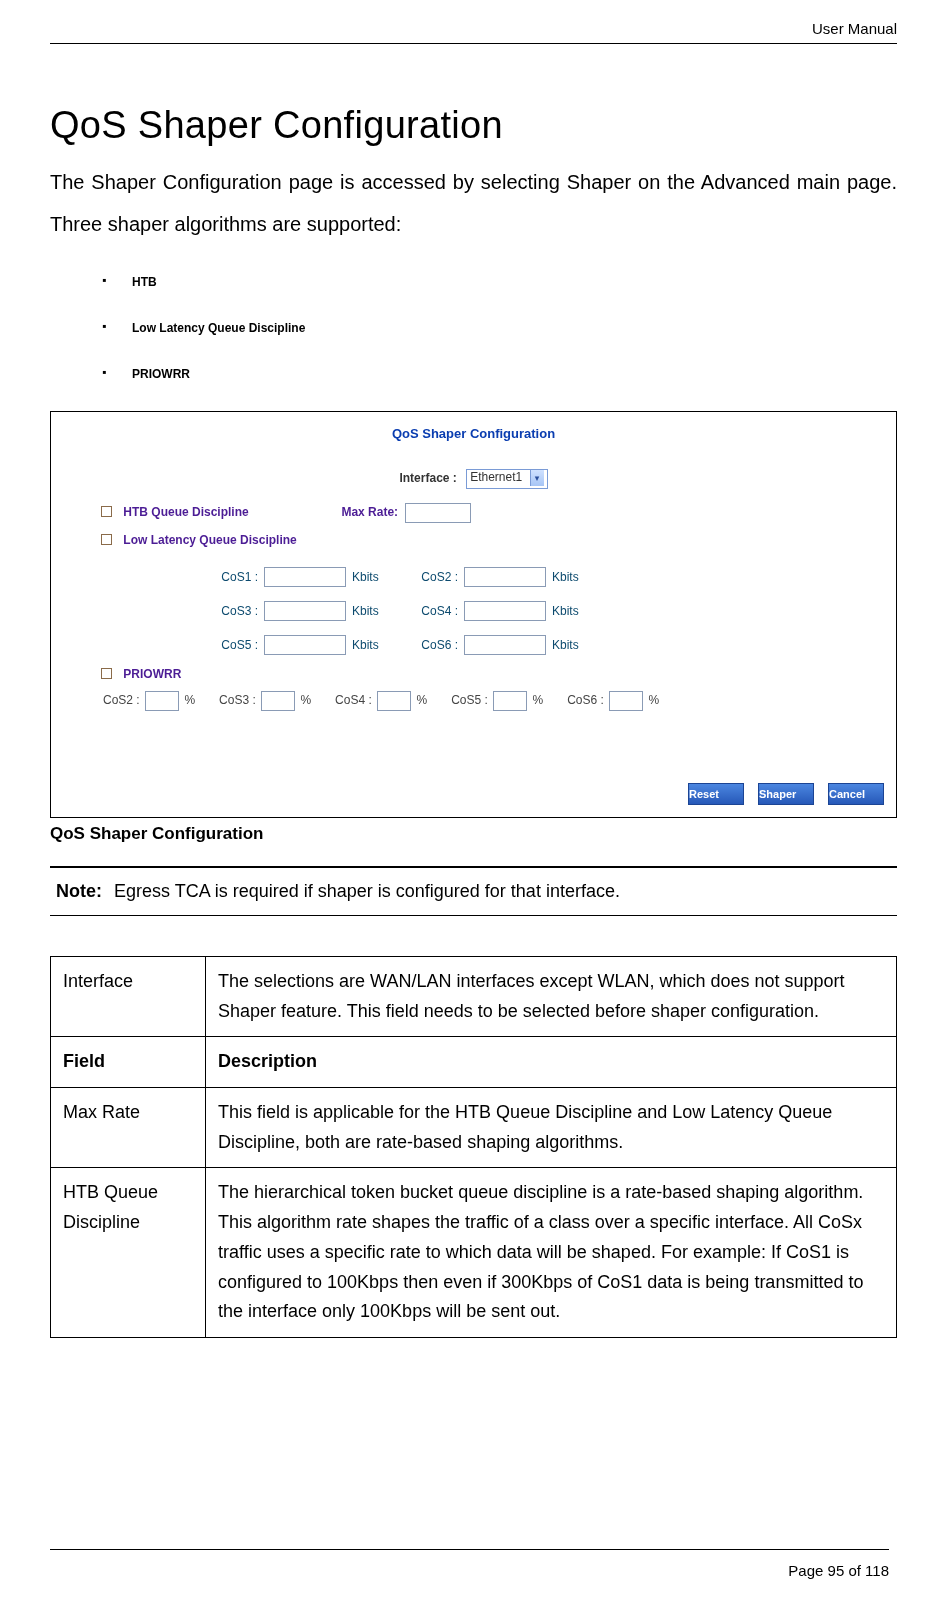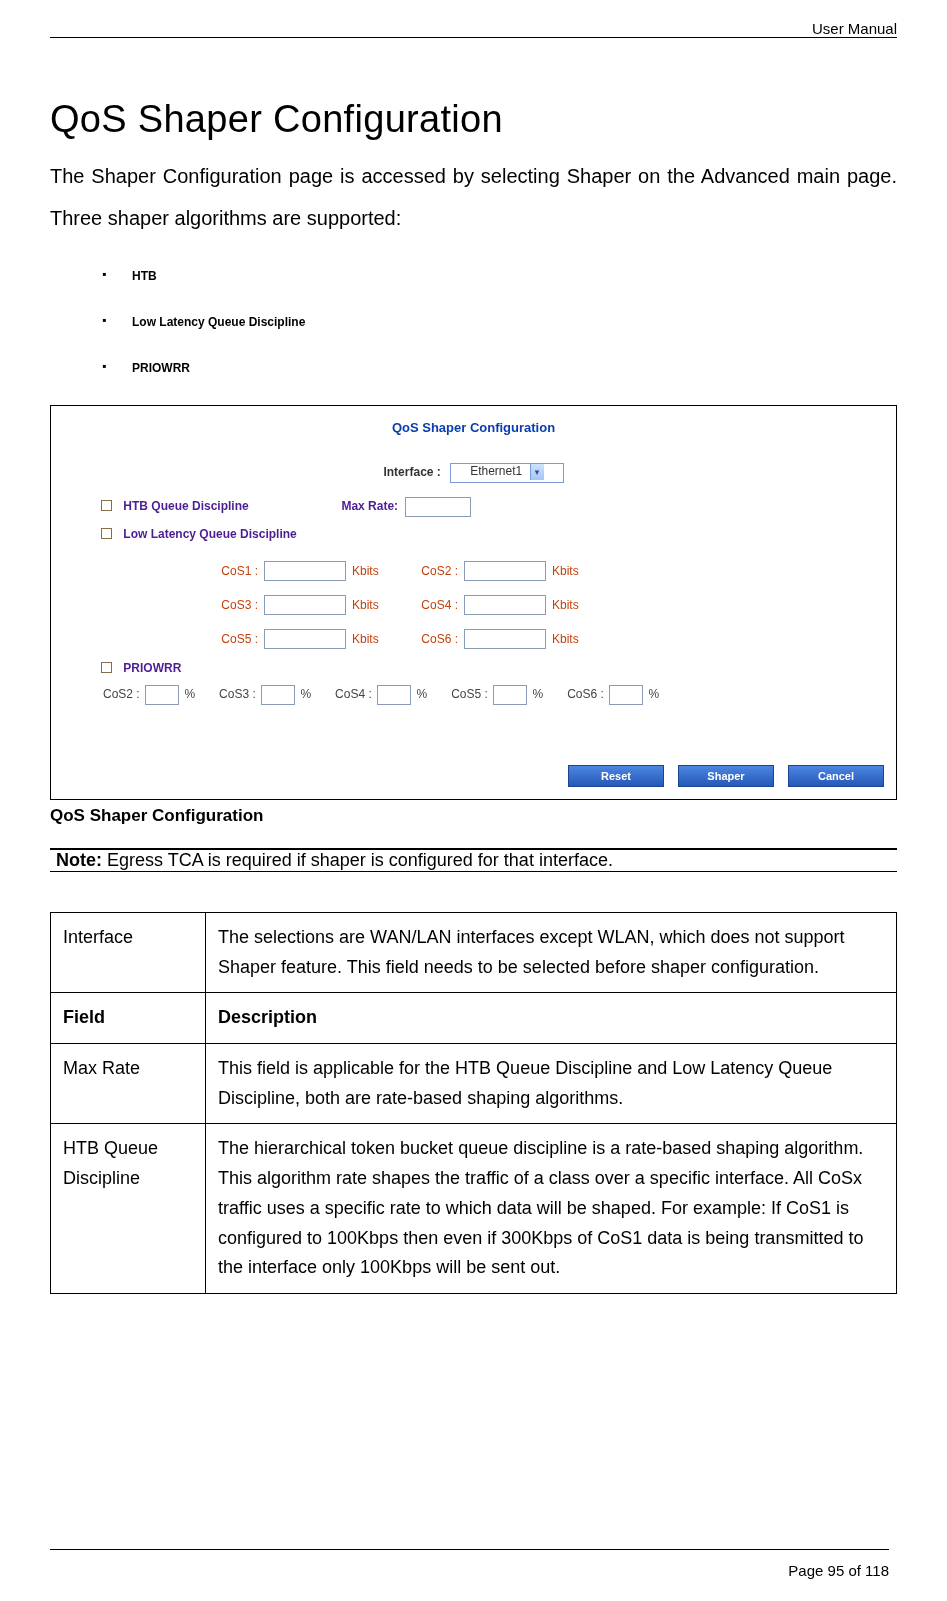--- a/index.html
+++ b/index.html
@@ -8,20 +8,21 @@
     height: 1601px;
     background: #fff;
     font-family: "Segoe UI", "Trebuchet MS", Arial, sans-serif;
     color: #000;
     position: relative;
     padding: 20px 50px 0 50px;
   }
   .top-header {
     text-align: right;
     font-size: 15px;
+    padding-bottom: 6px;
     border-bottom: 1px solid #000;
     margin-bottom: 60px;
   }
   h1 {
     font-size: 38px;
     font-weight: 400;
     margin-bottom: 14px;
     letter-spacing: 0.3px;
   }
   .intro {
@@ -59,21 +60,21 @@
     font-weight: 700;
     color: #333;
     margin-bottom: 14px;
   }
   .iface-select {
     display: inline-block;
     border: 1px solid #7a9bd6;
     background: #fff;
     font-size: 12px;
     font-weight: 400;
-    padding: 0 19px;
+    padding: 0 3px;
     height: 20px;
     vertical-align: middle;
     margin-left: 6px;
   }
   .iface-select .arrow {
     display: inline-block;
     background: linear-gradient(#cfe1ff,#a7c5f5);
     border-left: 1px solid #7a9bd6;
     width: 14px;
     text-align: center;
@@ -96,21 +97,21 @@
     border: 1px solid #8a6b4a;
     margin-right: 8px;
     vertical-align: -1px;
   }
   .cos-grid {
     display: grid;
     grid-template-columns: 115px 82px 48px 70px 82px 48px;
     row-gap: 14px;
     margin: 20px 0 12px 92px;
     font-size: 12px;
-    color: #c2410c;
+    color: #0c4a6e;
     align-items: center;
   }
   .cos-grid .lbl { text-align: right; padding-right: 6px; }
   .cos-grid .inp {
     height: 20px; border: 1px solid #8a9bb5; background:#fff;
   }
   .cos-grid .unit { padding-left: 6px; }
   .prio-row {
     font-size: 12px;
     color: #444;
@@ -126,42 +127,43 @@
     margin: 0 2px;
   }
   .btn-row {
     display: flex;
     justify-content: flex-end;
     gap: 14px;
     padding-right: 6px;
     padding-bottom: 4px;
   }
   .btn {
-    width: 96px; height: 22px;
+    width: 56px; height: 22px;
     background: linear-gradient(#4b86e0,#2658b8);
     color: #fff;
     border: 1px solid #1b4494;
     font-family: Verdana, sans-serif;
     font-size: 11px;
     font-weight: 700;
-    text-align: center;
+    text-align: left;
     line-height: 20px;
+    margin-top: 12px;
   }
   .figcap {
     font-weight: 700;
     font-size: 17px;
     margin: 6px 0 22px 0;
   }
   .note-block {
     border-top: 2px solid #000;
     border-bottom: 1px solid #000;
-    padding: 0 0;
+    padding: 13px 0;
     margin-bottom: 40px;
     display: flex;
-    gap: 5px;
+    gap: 12px;
     font-size: 18px;
   }
   .note-block .label { font-weight: 700; padding-left: 6px; }
   
   .desc-table {
     border-collapse: collapse;
     width: 100%;
     font-size: 18px;
   }
   .desc-table th, .desc-table td {

